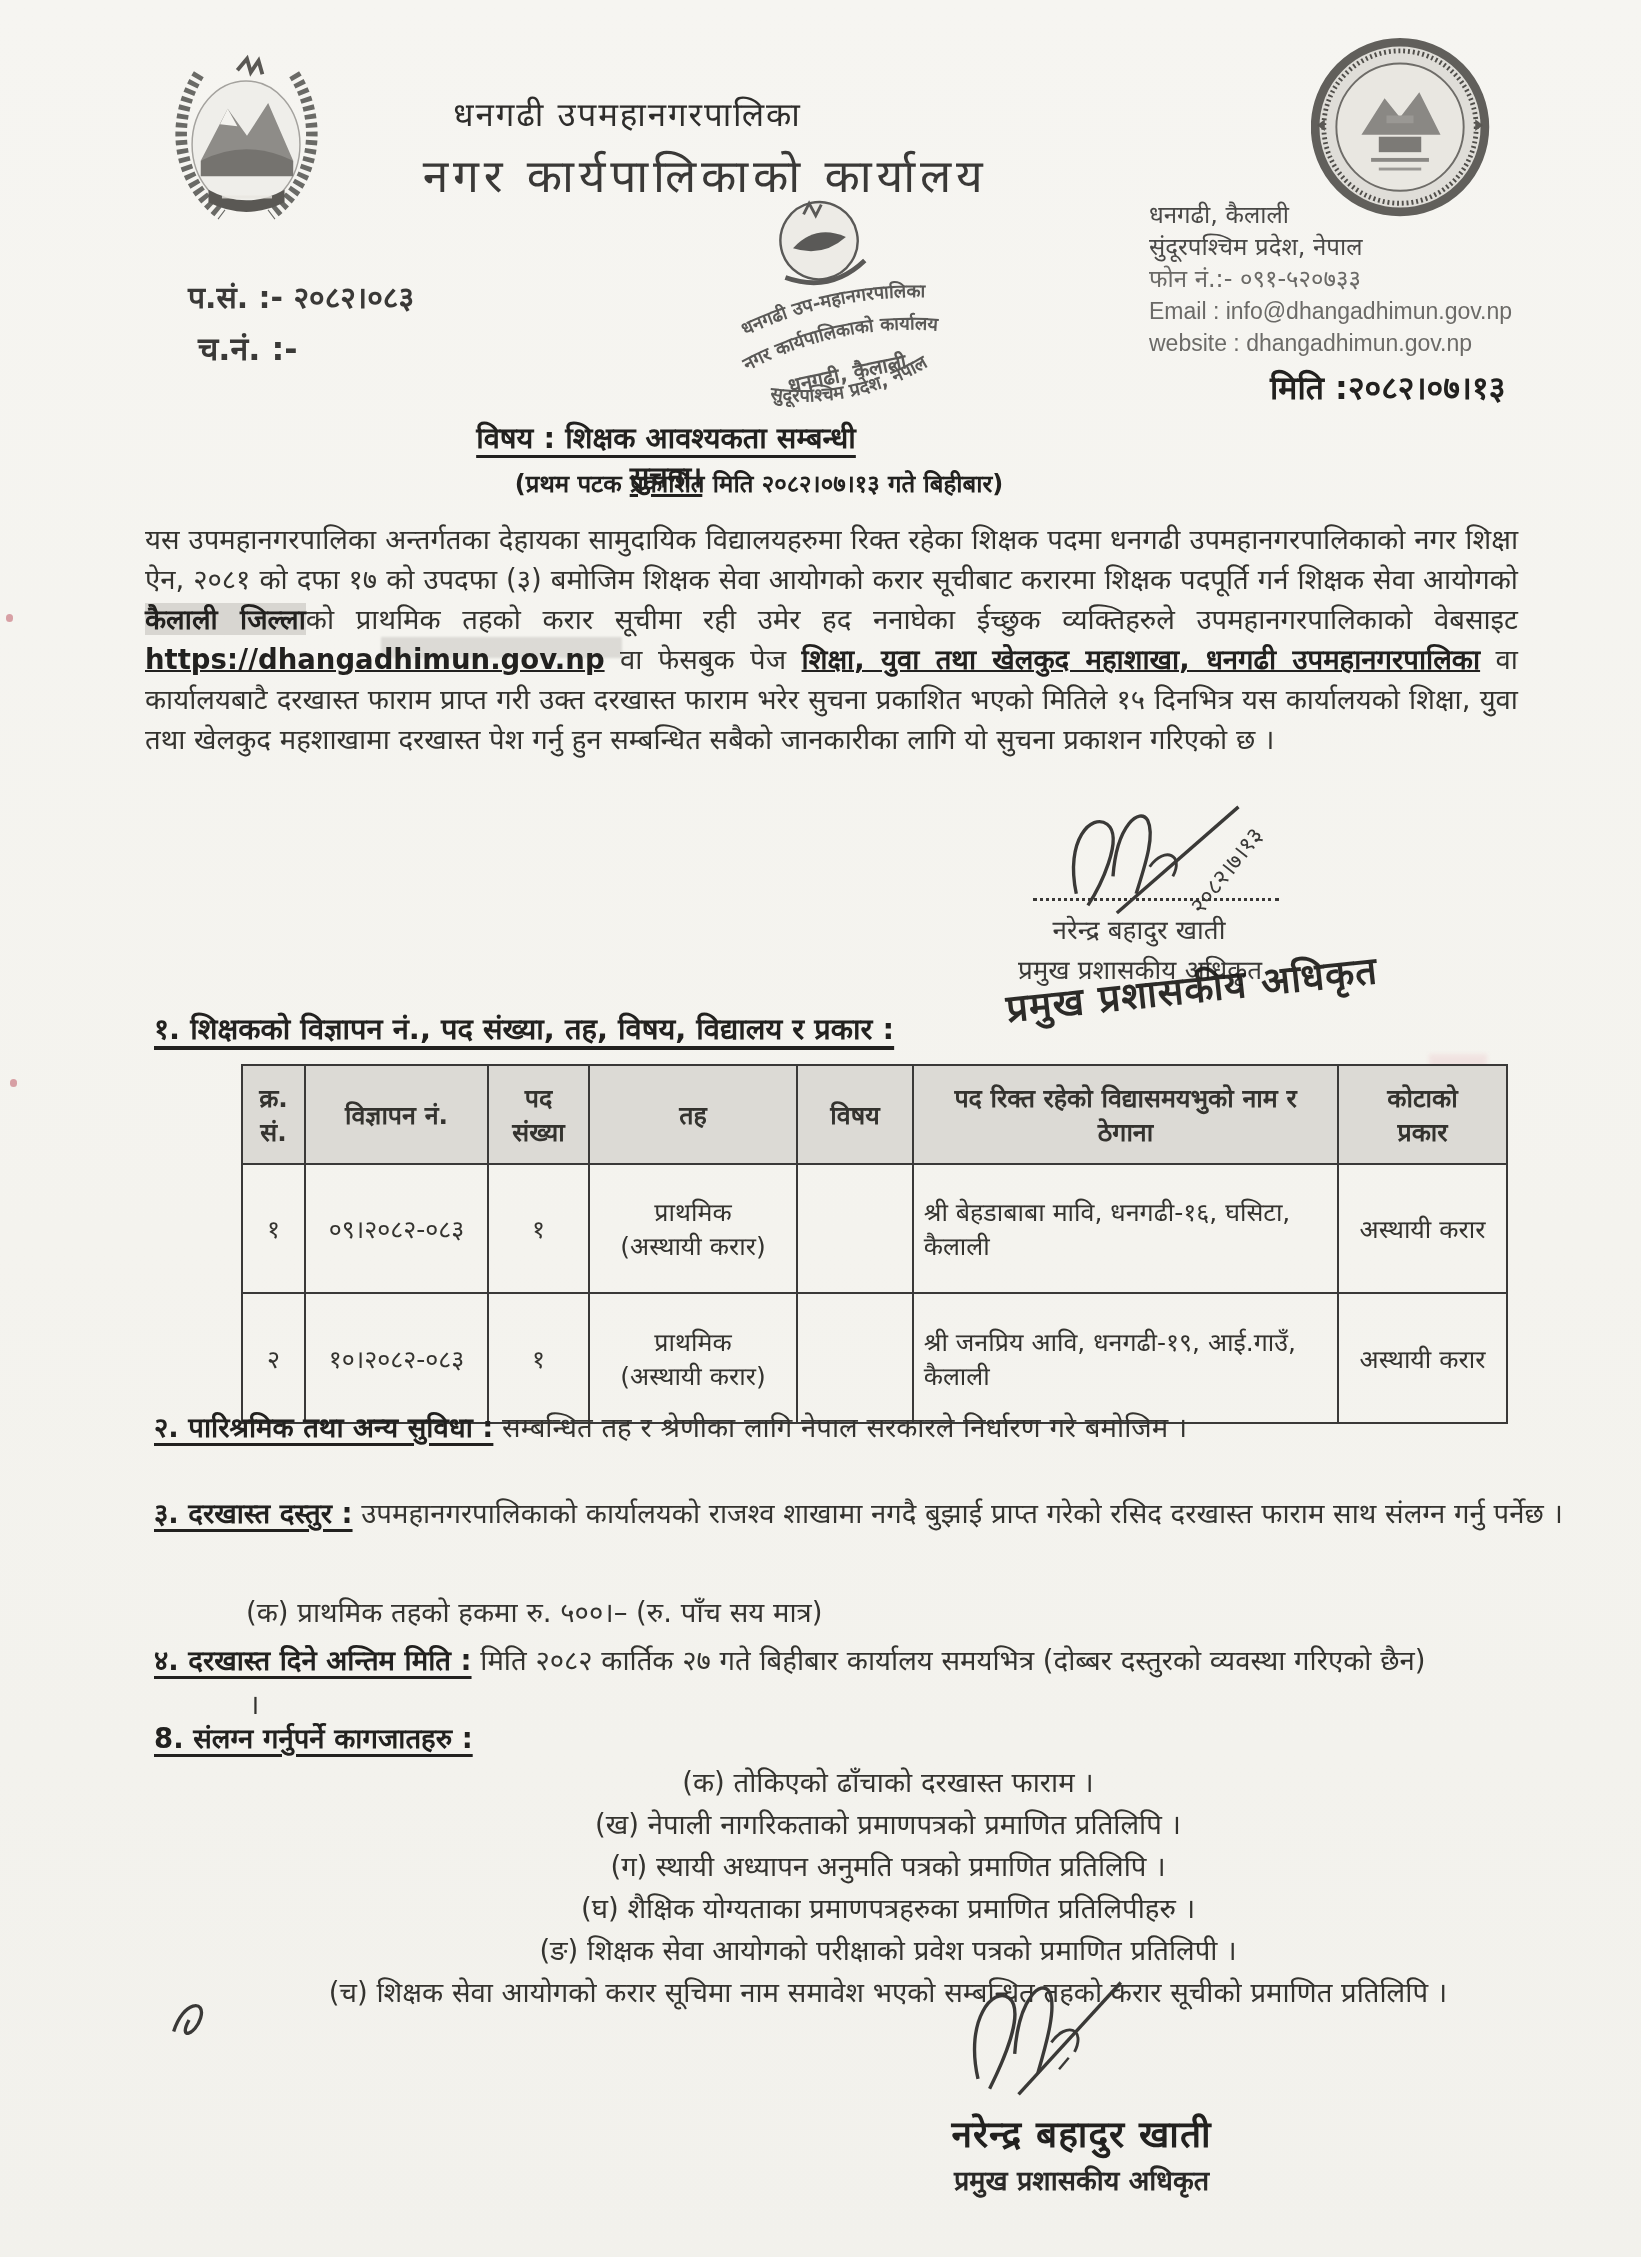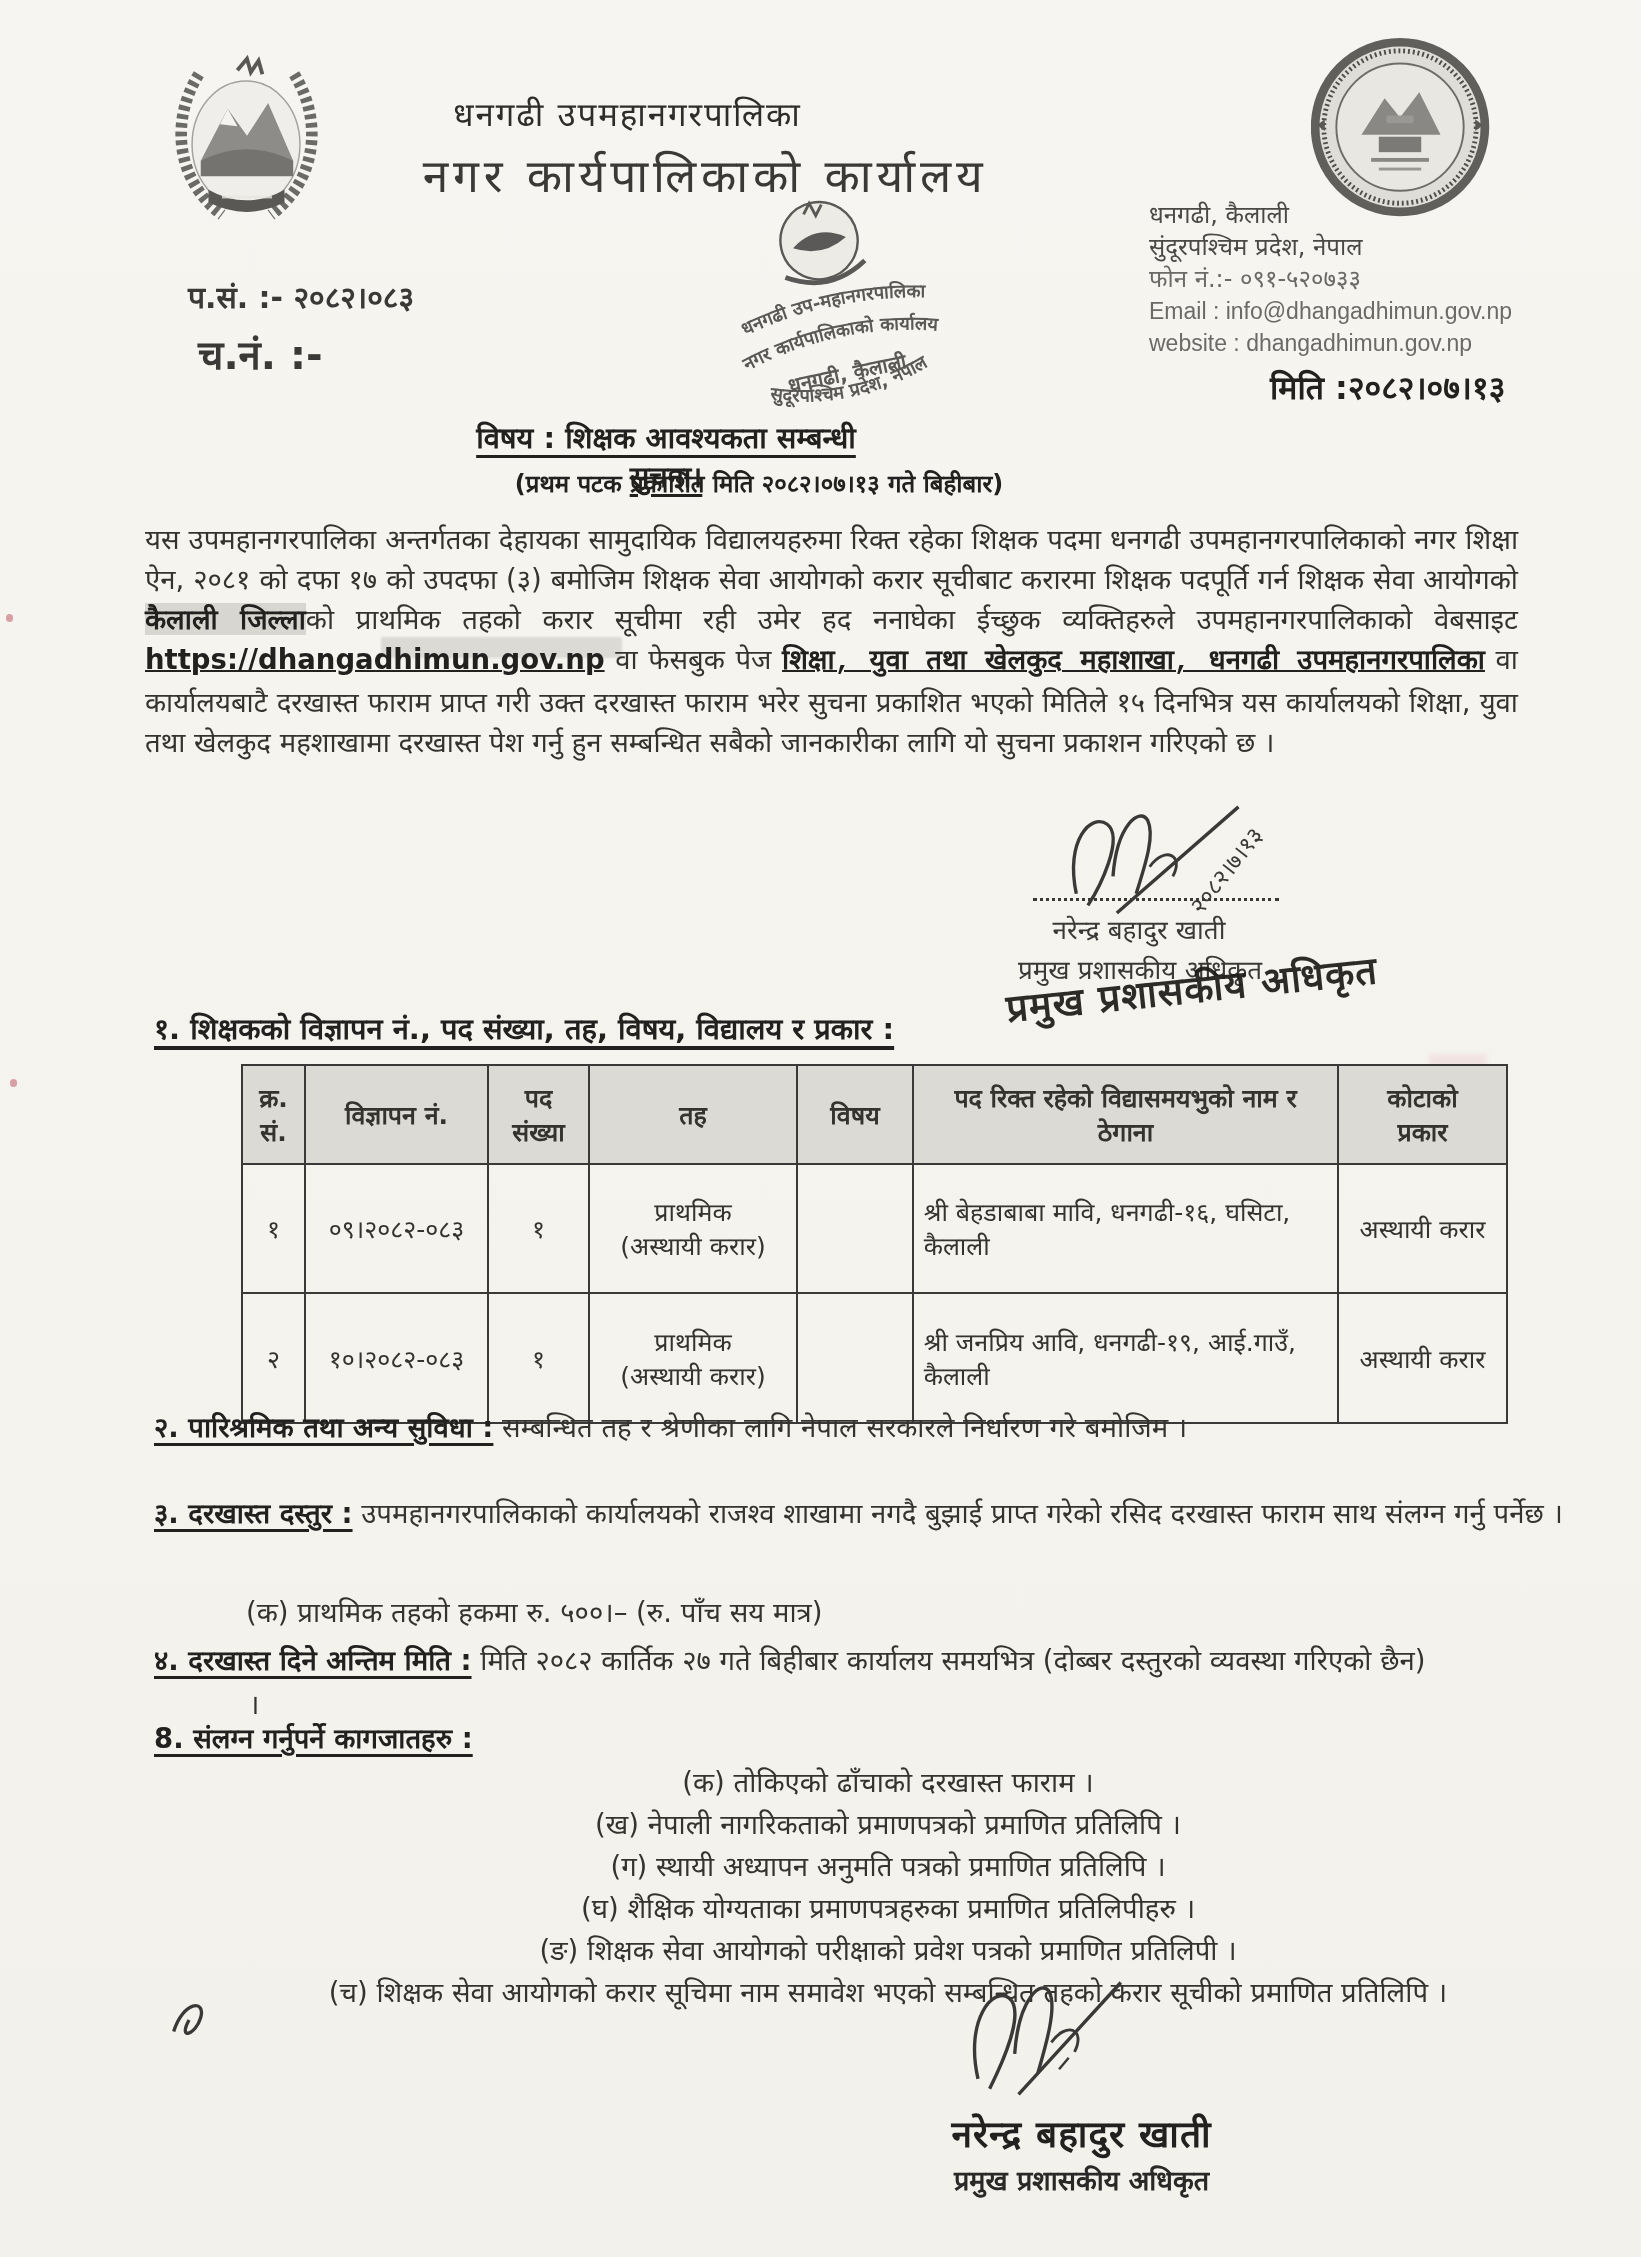--- a/index.html
+++ b/index.html
@@ -11,30 +11,30 @@
   .grayink{color:#6b6a67;}
   .center{text-align:center;}
   .pre{white-space:pre-line;}
   
   .title1{left:386px;top:91px;width:483px;font-size:33px;letter-spacing:1.9px;font-weight:500;}
   .title2{left:367px;top:143px;width:676px;font-size:46px;letter-spacing:4.8px;font-weight:500;color:#3a3937;}
   .contact{left:1149px;top:199px;font-size:24px;line-height:32px;color:#4a4947;}
   .contact .lat{font-size:23px;color:#6b6a67;font-family:"Liberation Sans",sans-serif;}
   .dateline{left:1270px;top:365px;font-size:32px;font-weight:bold;color:#22211f;}
   .refno{left:188px;top:276px;font-size:30px;font-weight:600;color:#3a3937;}
-  .chno{left:198px;top:326px;font-size:40px;font-weight:600;color:#3a3937;}
+  .chno{left:198px;top:326px;font-size:32px;font-weight:600;color:#3a3937;}
   
   .subj1{left:463px;top:417px;width:406px;font-size:29px;font-weight:bold;text-align:center;
          text-decoration:underline;text-decoration-thickness:2.9px;text-underline-offset:6.8px;color:#22211f;}
   .subj2{left:426px;top:466px;width:666px;font-size:24px;font-weight:bold;text-align:center;color:#22211f;}
   
   .bodytext{left:145px;top:519px;width:1373px;font-size:27.5px;line-height:40px;text-align:justify;color:#34332f;}
   .hl{font-weight:bold;background:#d8d6d1;color:#22211f;}
   .lnk{font-weight:bold;text-decoration:underline;text-decoration-thickness:2.4px;color:#22211f;}
-  .bu{font-weight:bold;text-decoration:underline;text-decoration-thickness:2.4px;color:#22211f;font-family:Liberation Mono, monospace;}
+  .bu{font-weight:bold;text-decoration:underline;text-decoration-thickness:2.4px;color:#22211f;}
   
   .dots{left:1033px;top:869px;width:246px;border-bottom:3.9px dotted #3a3937;height:29px;}
   .signame{left:994px;top:911px;width:290px;text-align:center;font-size:26px;color:#3a3937;}
   .sigtitle{left:966px;top:951px;width:348px;text-align:center;font-size:26px;color:#3a3937;}
   .sigstamp{left:1009px;top:981px;font-size:38px;font-weight:bold;color:#1d1c1a;
             transform:rotate(-6deg);transform-origin:left bottom;letter-spacing:1px;opacity:.93;}
   
   .h1line{left:154px;top:1008px;font-size:29px;font-weight:bold;color:#22211f;
           text-decoration:underline;text-decoration-thickness:3.9px;text-underline-offset:6.8px;}
   table.vac{position:absolute;left:241px;top:1064px;border-collapse:collapse;table-layout:fixed;

